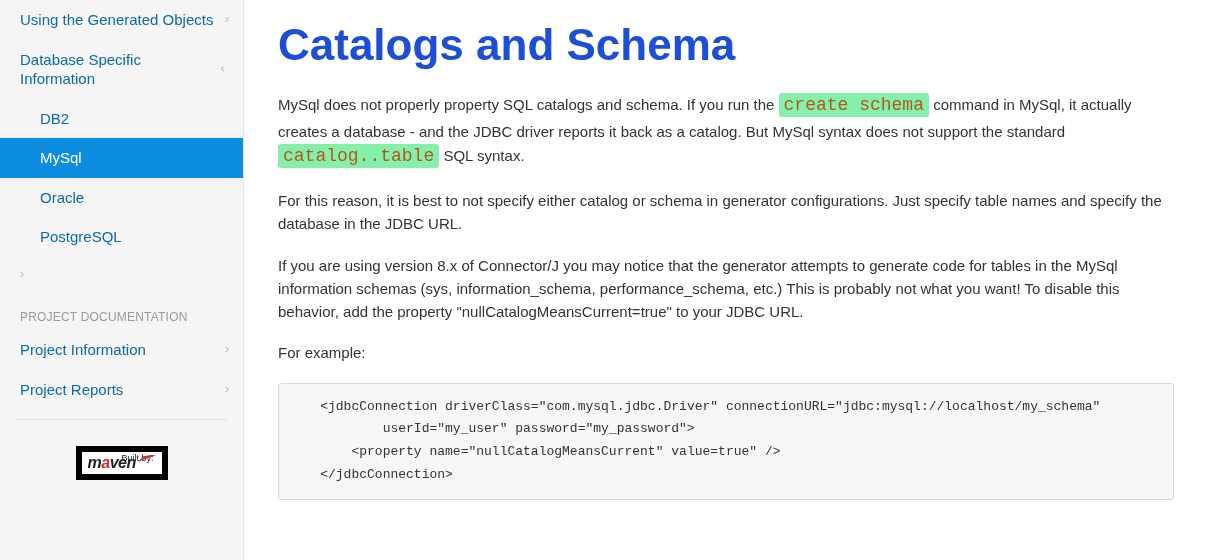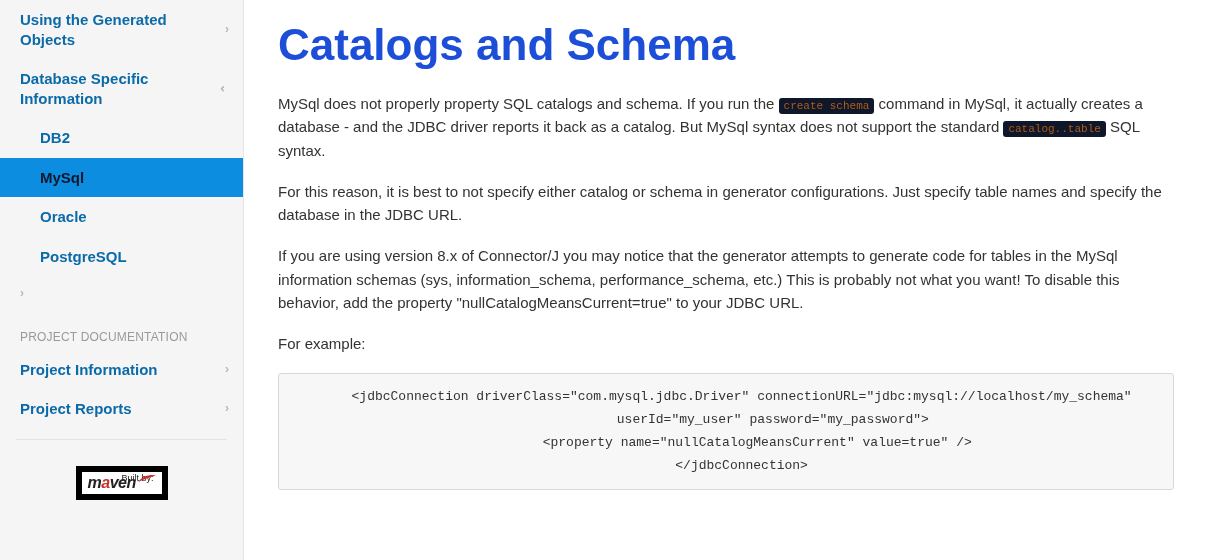--- a/index.html
+++ b/index.html
@@ -26,28 +26,27 @@
   }
   .nav-item, .nav-subitem {
     display: flex;
     align-items: center;
     justify-content: space-between;
     padding: 10px 14px 10px 20px;
     font-size: 15px;
     color: #0b6aa8;
     cursor: pointer;
     line-height: 1.3;
-    font-weight: bold;
   }
   .nav-subitem {
     padding-left: 40px;
   }
   .nav-subitem.active {
     background: #0d8de0;
-    color: #0f172a;
+    color: #ffffff;
   }
   .nav-item .chevron {
     color: #b7b7b7;
     font-size: 12px;
     flex: 0 0 auto;
   }
   .nav-item.expanded .chevron { transform: rotate(90deg); }
   .nav-item .label, .nav-subitem .label {
     flex: 1 1 auto;
     padding-right: 6px;
@@ -111,39 +110,38 @@
     margin: 0 0 22px 0;
   }
   .para {
     font-size: 15px;
     line-height: 1.55;
     color: #333;
     margin: 0 0 18px 0;
   }
   code.inline {
     font-family: Menlo, Monaco, Consolas, "Courier New", monospace;
-    font-size: 11px;
+    font-size: 18px;
     padding: 2px 5px;
-    background: #0f172a;
+    background: #86efac;
     color: #b25a18;
     border-radius: 3px;
   }
   pre.codeblock {
     background: #f7f7f7;
     border: 1px solid #d8d8d8;
     border-radius: 3px;
     padding: 12px 10px;
     font-family: Menlo, Monaco, Consolas, "Courier New", monospace;
     font-size: 13px;
     line-height: 1.75;
     white-space: pre-wrap;
     word-break: break-all;
     color: #333;
     margin: 0;
-    text-align: center;
   }
 </style>
 </head>
 <body>
 
 <div class="layout">
 
   <nav class="sidebar">
 
     <div class="nav-item">

